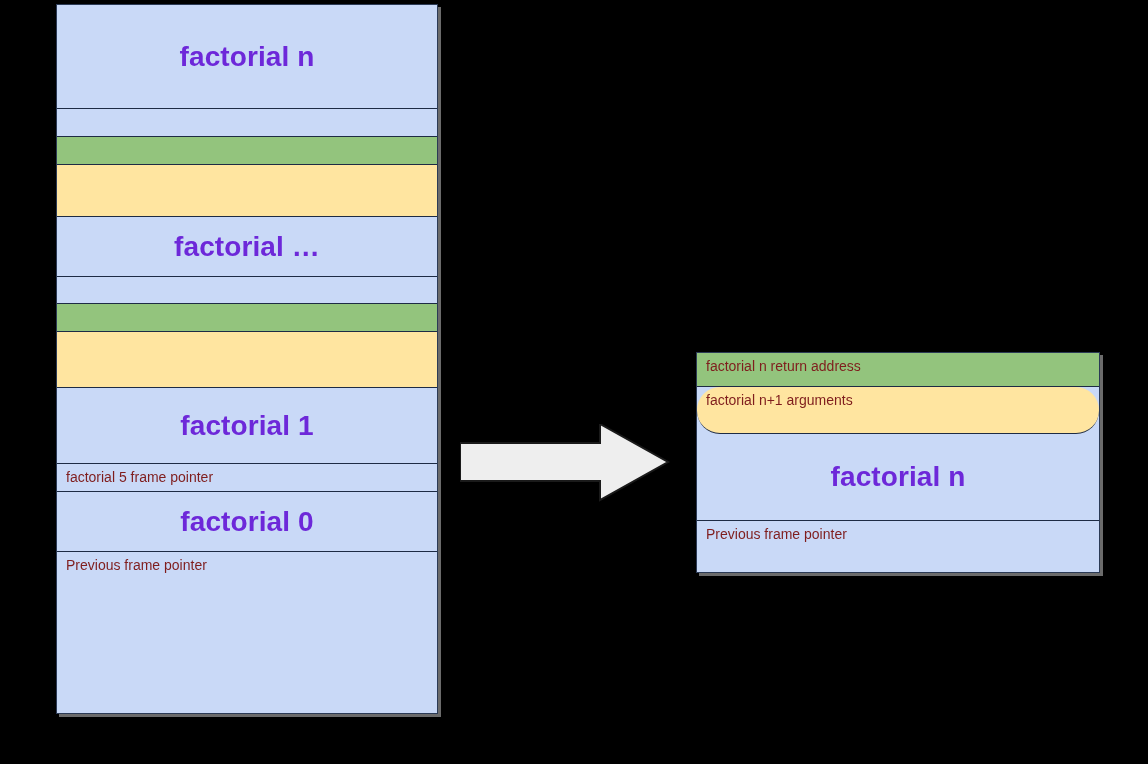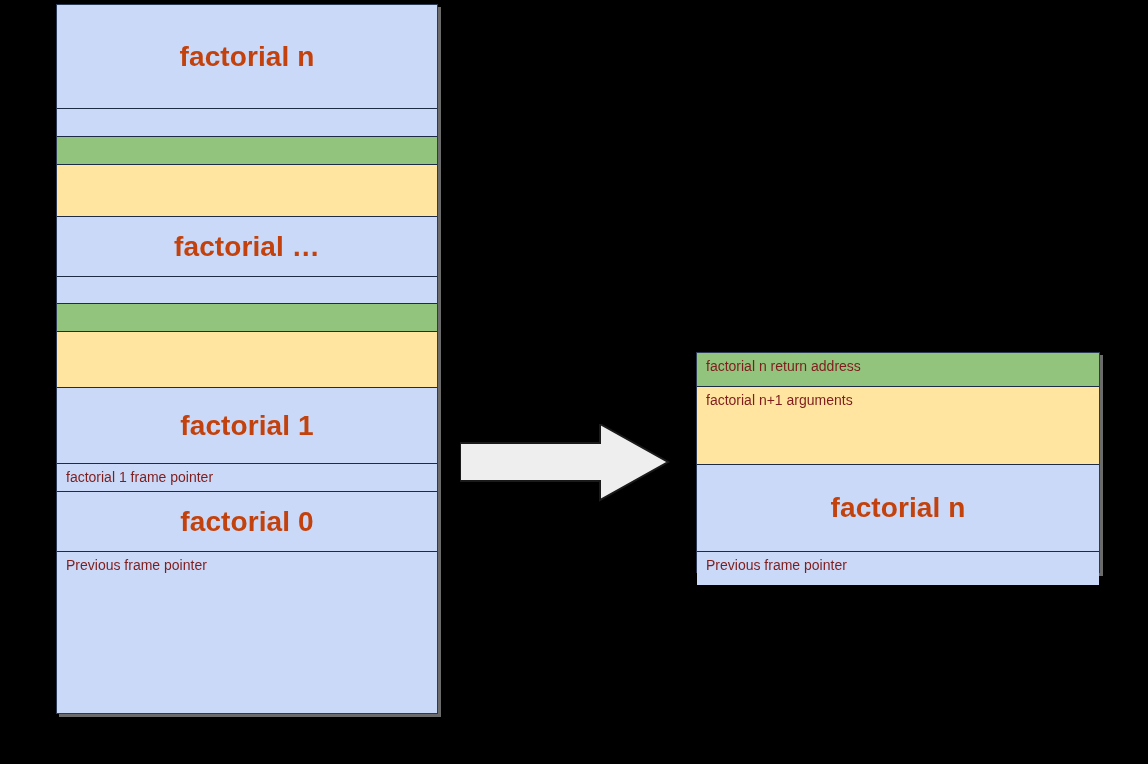--- a/index.html
+++ b/index.html
@@ -46,21 +46,21 @@
 
   
   .row .big {
     position: absolute;
     left: 0; right: 0;
     top: 50%;
     transform: translateY(-50%);
     text-align: center;
     font-size: 28px;
     font-weight: bold;
-    color: #c2410c;
+    color: #6d28d9;
     letter-spacing: 0.1px;
     line-height: 1.1;
   }
 
   
   .row .small {
     position: absolute;
     left: 9px;
     top: 5px;
     font-size: 14px;
@@ -111,21 +111,21 @@
       <div class="row blue" style="height: 60px;">
         <span class="big">factorial …</span>
       </div>
       <div class="row blue" style="height: 27px;"></div>
       <div class="row green" style="height: 28px;"></div>
       <div class="row yellow" style="height: 56px;"></div>
       <div class="row blue" style="height: 76px;">
         <span class="big">factorial 1</span>
       </div>
       <div class="row blue" style="height: 28px;">
-        <span class="small">factorial 1 frame pointer</span>
+        <span class="small">factorial 5 frame pointer</span>
       </div>
       <div class="row blue" style="height: 60px;">
         <span class="big">factorial 0</span>
       </div>
       <div class="row blue" style="height: 27px;">
         <span class="small">Previous frame pointer</span>
       </div>
     </div>
 
   <div id="arrow-wrap">
@@ -134,21 +134,21 @@
         <polygon points="0,19 140,19 140,0 208,38 140,76 140,57 0,57" fill="#000000" opacity="0.55"></polygon>
       </g>
       <polygon points="0,19 140,19 140,0 208,38 140,76 140,57 0,57" fill="#eeeeee" stroke="#1a1a1a" stroke-width="2" stroke-linejoin="miter"></polygon>
     </svg>
   </div>
 
   <div class="stack" id="right-frame">
       <div class="row green" style="height: 34px;">
         <span class="small">factorial n return address</span>
       </div>
-      <div class="row yellow" style="height: 78px;">
+      <div class="row yellow" style="height: 47px; border-radius: 23px;">
         <span class="small">factorial n+1 arguments</span>
       </div>
       <div class="row blue" style="height: 87px;">
         <span class="big">factorial n</span>
       </div>
       <div class="row blue" style="height: 33px;">
         <span class="small">Previous frame pointer</span>
       </div>
     </div>
 

